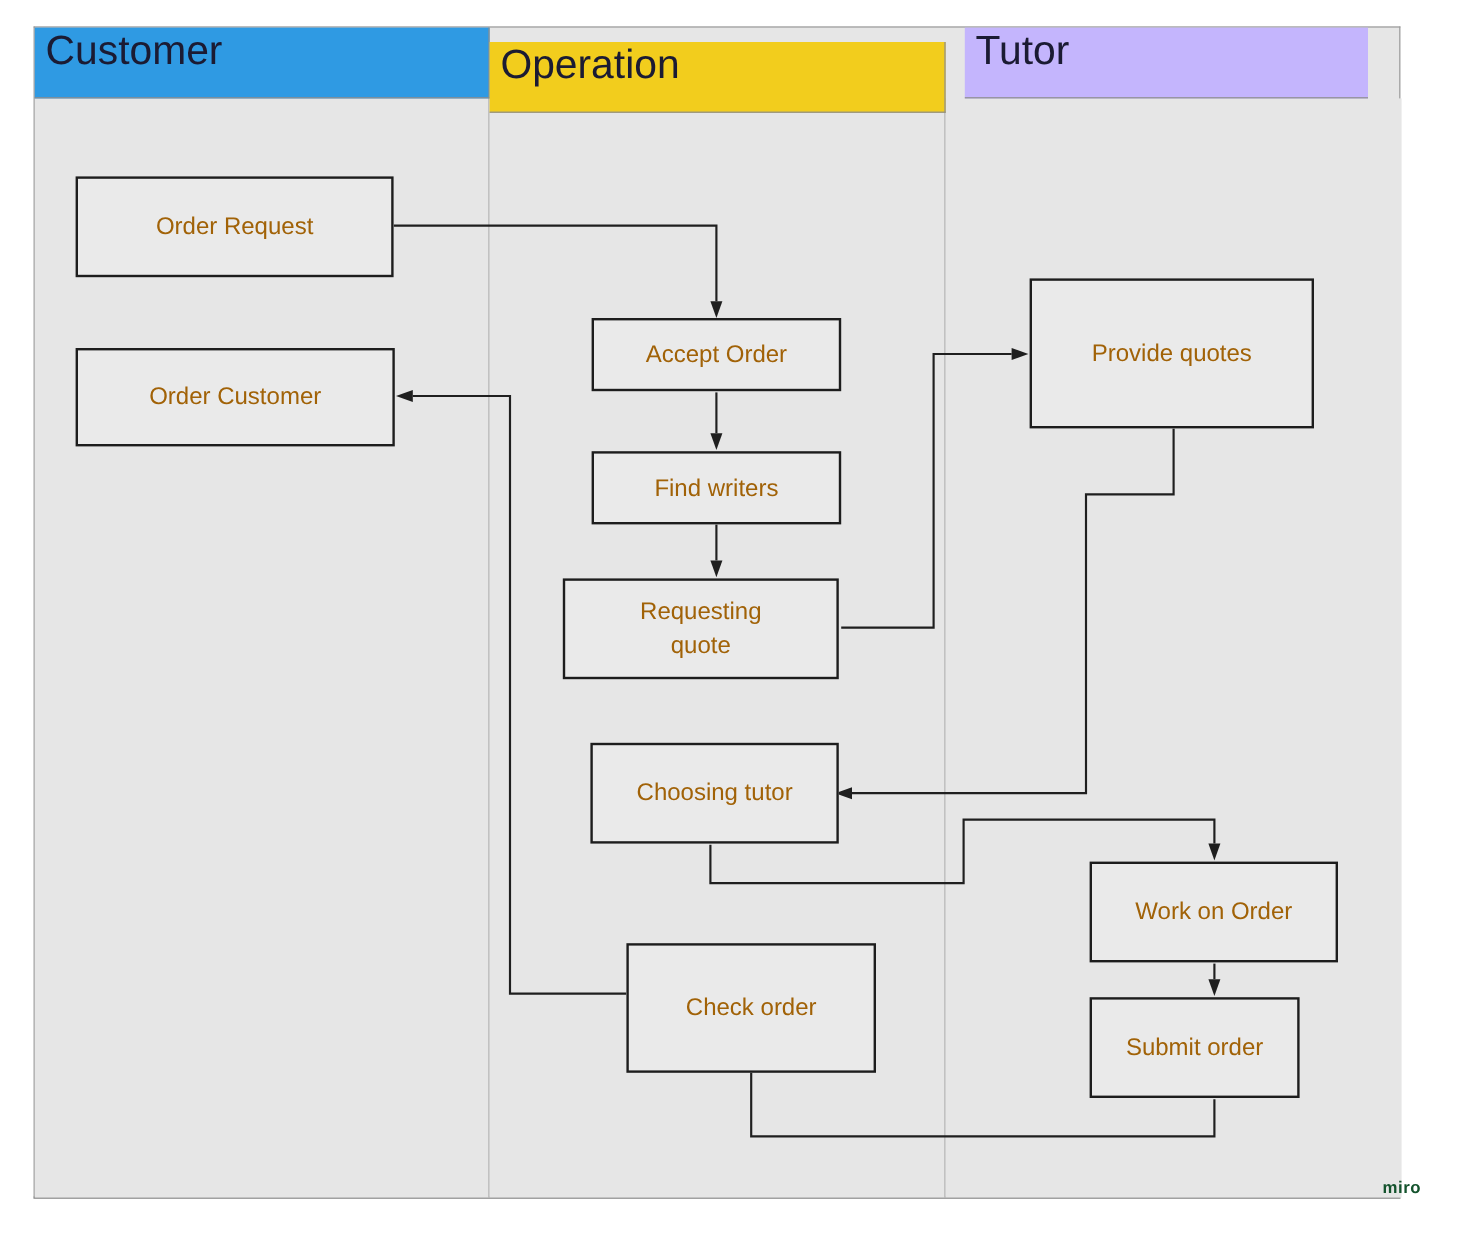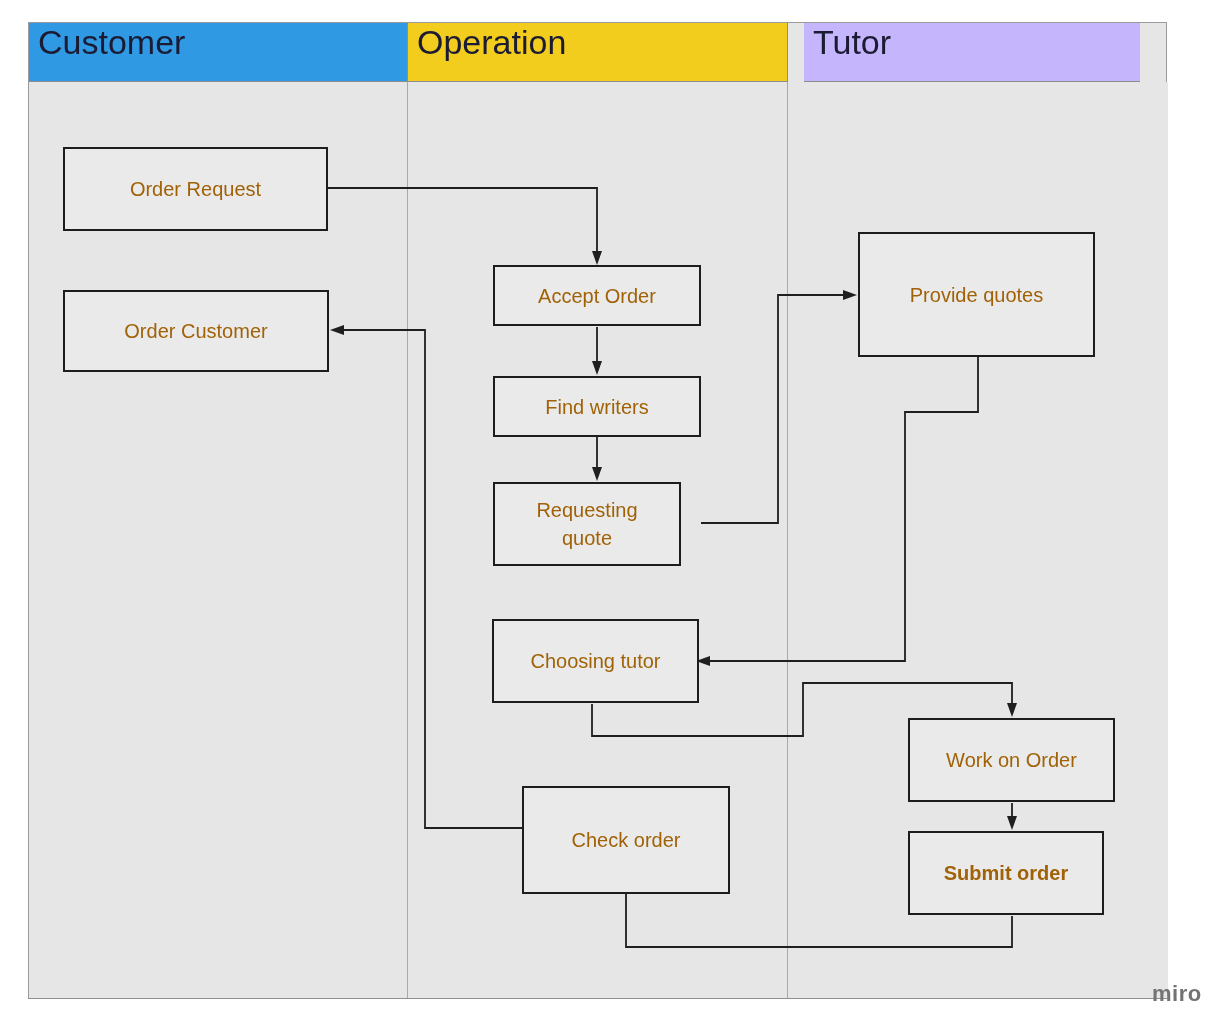--- a/index.html
+++ b/index.html
@@ -57,42 +57,42 @@
     position: absolute;
     left: 0; top: 0;
     width: 1222px; height: 1035px;
     pointer-events: none;
   }
   .edges path { fill: none; stroke: #1f1f1f; stroke-width: 1.8px; }
   .edges polygon { fill: #1f1f1f; stroke: none; }
   .watermark {
     position: absolute;
     left: 1152px; top: 981px;
-    font-size: 22px;
+    font-size: 14px;
     font-weight: 600;
     letter-spacing: 0.5px;
-    color: #737373;
+    color: #14532d;
     cursor: pointer;
   }
 </style>
 </head>
 <body>
 
 <div class="canvas">
 
   <div class="board">
 
     <div class="lane-body" style="left:0; width:379px;"></div>
     <div class="lane-body" style="left:379px; width:380px;"></div>
     <div class="lane-body" style="left:759px; width:380px; border-right:none;"></div>
 
     <div class="lane-header" style="left:0; width:379px; background:#2f9ae3;">
       <span>Customer</span>
     </div>
-    <div class="lane-header" style="left:379px; width:380px; background:#f2cd1d;">
+    <div class="lane-header" style="left:379px; width:380px; background:#f2cd1d;margin-top:12px;">
       <span>Operation</span>
     </div>
     <div class="lane-header" style="left:775px; width:336px; background:#c4b5fd; border-right:none;">
       <span>Tutor</span>
     </div>
   </div>
 
   <svg class="edges" viewBox="0 0 1222 1035">
     <g>
       <path d="M328 188 H597 V251"></path>
@@ -141,37 +141,37 @@
   </div>
 
   <div class="node" style="left:493px; top:265px; width:208px; height:61px;">
     <span class="label">Accept Order</span>
   </div>
 
   <div class="node" style="left:493px; top:376px; width:208px; height:61px;">
     <span class="label">Find writers</span>
   </div>
 
-  <div class="node" style="left:493px; top:482px; width:188px; height:84px;">
+  <div class="node" style="left:469px; top:482px; width:230px; height:84px;">
     <span class="label" style="width:120px;">Requesting quote</span>
   </div>
 
   <div class="node" style="left:858px; top:232px; width:237px; height:125px;">
     <span class="label">Provide quotes</span>
   </div>
 
   <div class="node" style="left:492px; top:619px; width:207px; height:84px;">
     <span class="label">Choosing tutor</span>
   </div>
 
   <div class="node" style="left:908px; top:718px; width:207px; height:84px;">
     <span class="label">Work on Order</span>
   </div>
 
-  <div class="node" style="left:908px; top:831px; width:196px; height:84px;font-weight:bold;">
+  <div class="node" style="left:908px; top:831px; width:175px; height:84px;">
     <span class="label">Submit order</span>
   </div>
 
   <div class="node" style="left:522px; top:786px; width:208px; height:108px;">
     <span class="label">Check order</span>
   </div>
 
   <div class="watermark">miro</div>
 
 </div>

